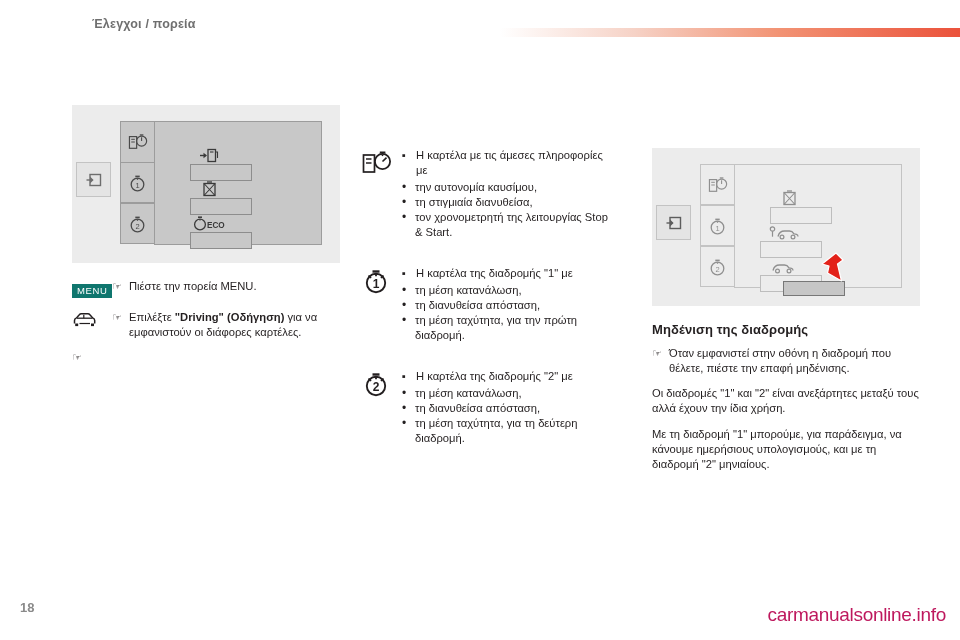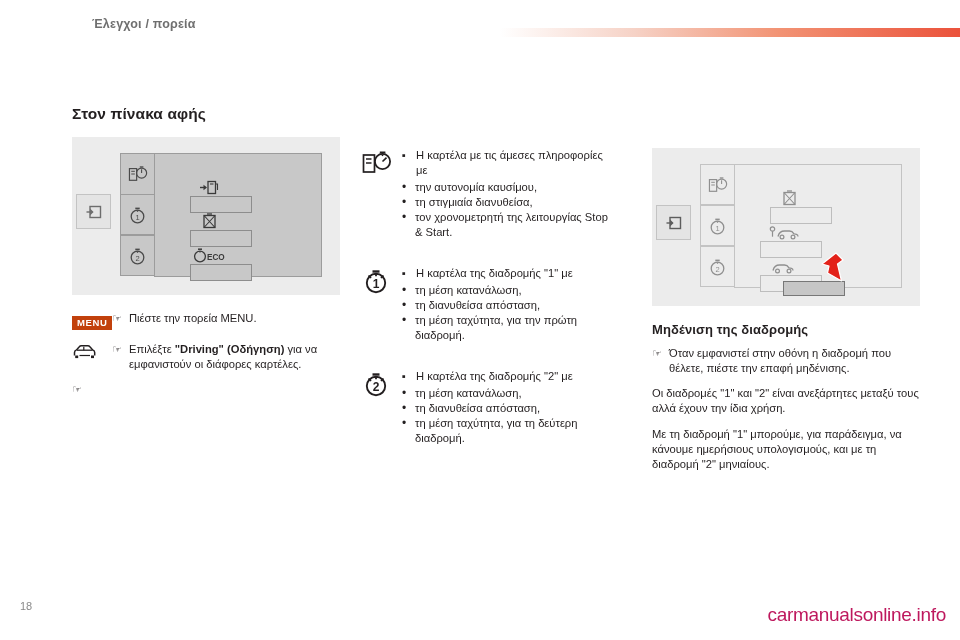--- a/index.html
+++ b/index.html
@@ -94,51 +94,50 @@
     width:14px;min-width:14px;color:#231f20;font-size:11px;line-height:15px;
     padding-top:0px;
   }
   .bullet-text{font-size:11.2px;line-height:15px;}
   .sublist{margin:2px 0 0 0;padding:0;list-style:none;}
   .sublist li{display:flex;font-size:11.2px;line-height:15px;}
   .sublist li .dot{
     width:13px;min-width:13px;color:#231f20;font-size:12px;line-height:15px;
   }
   .menu-tag{
-    display:inline-block;background:#c2410c;color:#ffffff;
-    font-size:9.5px;font-weight:bold;letter-spacing:.6px;
+    display:inline-block;background:#0f766e;color:#ffffff;
+    font-size:9.5px;font-weight:normal;letter-spacing:.6px;
     padding:2px 5px 2px 5px;line-height:10px;text-align:center;
   }
   .tag-row{display:flex;align-items:flex-start;margin:0 0 12px 0;}
   .tag-cell{width:40px;min-width:40px;padding-top:1px;}
   .icon-cell{width:40px;min-width:40px;padding-top:1px;}
   b{font-weight:bold;}
 
   
   .page-num{
     position:absolute;left:20px;top:600px;
-    font-size:11px;font-weight:normal;color:#8a8a8a;text-align:center;
+    font-size:13px;font-weight:bold;color:#8a8a8a;text-align:center;
   }
   .watermark{
     position:absolute;right:14px;top:604px;
     font-size:19px;color:#be185d;letter-spacing:-.3px;
   }
 </style>
 </head>
 <body>
 
 <div class="page">
 
   <div class="header-bar">
     <div class="chapter-title">Έλεγχοι / πορεία</div>
     <div class="accent-bar"></div>
   </div>
 
   <div class="col col-left">
-    <div class="section-title">Στον πίνακα αφής</div>
 
     <div class="illus">
       <div class="back-btn">
         <svg width="18" height="16" viewBox="0 0 18 16">
           <rect x="5" y="2.5" width="10.5" height="11" fill="none" stroke="#6d6d6d" stroke-width="1.4"></rect>
           <path d="M1.5 8 h6" stroke="#6d6d6d" stroke-width="1.4" fill="none"></path>
           <path d="M5 4.5 L8.6 8 L5 11.5 Z" fill="#6d6d6d"></path>
         </svg>
       </div>
 

